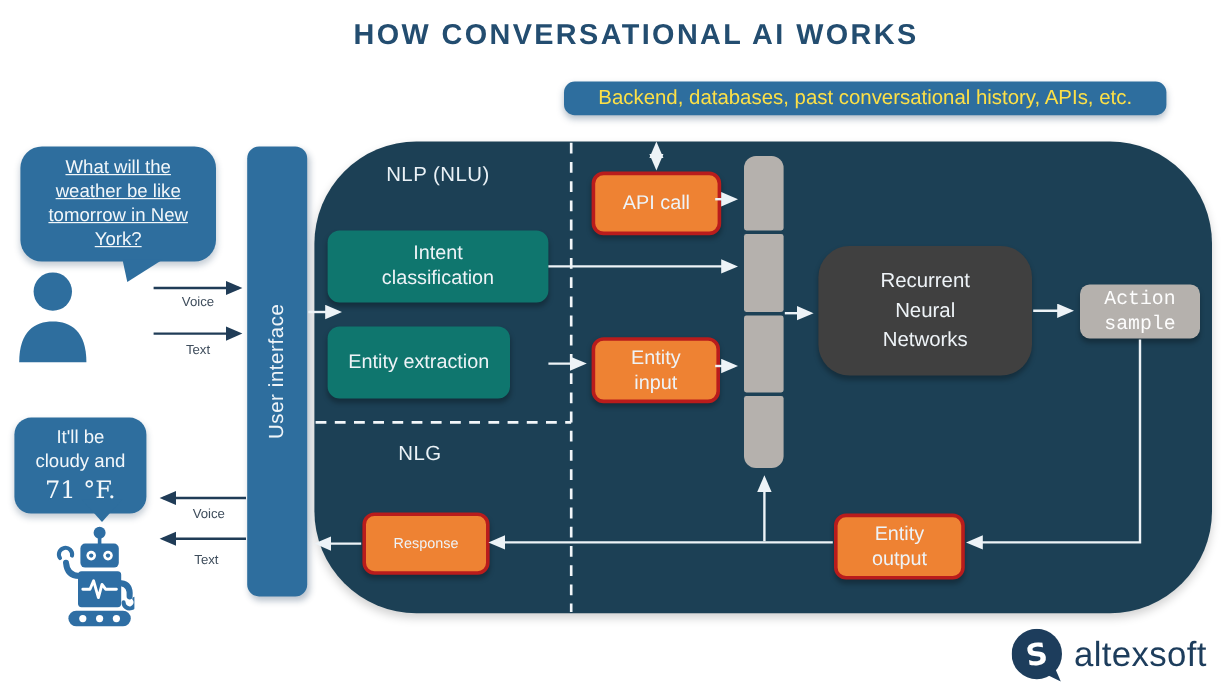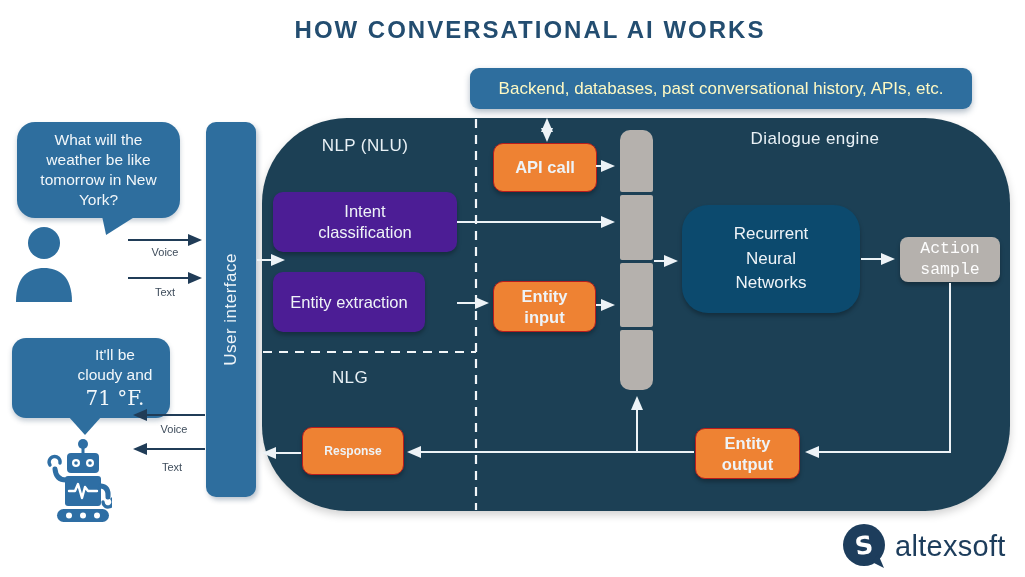--- a/index.html
+++ b/index.html
@@ -3,57 +3,57 @@
 <meta charset="utf-8">
 <style>
   html,body{margin:0;padding:0;background:#fff;}
   .stage{position:relative;width:1025px;height:577px;background:#ffffff;
          font-family:"Liberation Sans",sans-serif;overflow:hidden;}
   .abs{position:absolute;}
 
   .title{left:0;right:0;top:16px;text-align:center;font-size:24px;font-weight:600;
          letter-spacing:2px;color:#234d70;margin-left:35px;}
 
-  .backend-bar{left:470px;top:68px;width:502px;height:41px;background:#2e6e9e;
-         border-radius:9px;color:#fef9c3;font-size:17px;display:flex;align-items:center;
+  .backend-bar{left:470px;top:68px;width:502px;height:28px;background:#2e6e9e;
+         border-radius:9px;color:#fde047;font-size:17px;display:flex;align-items:center;
          justify-content:center;box-shadow:0 3px 6px rgba(29,61,92,.35);}
 
   .engine{left:262px;top:118px;width:748px;height:393px;background:#1c4055;
          border-radius:85px;box-shadow:0 4px 8px rgba(0,0,0,.18);}
 
   .ui-bar{left:206px;top:122px;width:50px;height:375px;background:#2e6e9e;border-radius:10px;
          display:flex;align-items:center;justify-content:center;box-shadow:2px 3px 5px rgba(29,61,92,.3);}
   .ui-bar span{writing-mode:vertical-rl;transform:rotate(180deg);color:#eef4f8;font-size:17px;letter-spacing:.5px;}
 
   .bubble{background:#2e6e9e;color:#f2f7fa;display:flex;flex-direction:column;align-items:center;
          justify-content:center;text-align:center;white-space:pre-line;line-height:1.3;
          box-shadow:0 3px 5px rgba(29,61,92,.25);}
-  .bubble-q{left:17px;top:122px;width:163px;height:96px;border-radius:18px;font-size:15.5px;}
-  .bubble-a{left:12px;top:338px;width:110px;height:80px;border-radius:14px;font-size:15.5px;padding-left:48px;}
+  .bubble-q{left:17px;top:122px;width:163px;height:96px;border-radius:18px;font-size:15.5px;text-decoration:underline;}
+  .bubble-a{left:12px;top:348px;width:110px;height:80px;border-radius:14px;font-size:15.5px;}
   .bubble-a .temp{font-family:"DejaVu Serif",serif;font-size:20px;}
   .tail{background:#2e6e9e;}
   .tail-q{left:102px;top:216px;width:34px;height:19px;clip-path:polygon(0 0,100% 0,12% 100%);}
   .tail-a{left:68px;top:416px;width:34px;height:19px;clip-path:polygon(0 0,100% 0,50% 100%);}
 
   .io-label{width:70px;text-align:center;font-size:11px;color:#3f4d5c;}
 
   .section-label{color:#e9f1f6;font-size:17px;text-align:center;letter-spacing:.4px;}
 
   .box{display:flex;align-items:center;justify-content:center;text-align:center;
        color:#eef3f7;white-space:pre-line;line-height:1.25;border-radius:10px;
        box-shadow:0 3px 4px rgba(0,0,0,.28);}
-  .blue{background:#4c1d95;}
-  .orange{background:#ee8233;border:1px solid #b91c1c;font-weight:bold;}
+  .blue{background:#0f766e;}
+  .orange{background:#ee8233;border:3px solid #b91c1c;}
   .intent{left:273px;top:192px;width:184px;height:60px;font-size:16.5px;}
   .extract{left:273px;top:272px;width:152px;height:60px;font-size:16.5px;}
   .api{left:493px;top:143px;width:102px;height:47px;font-size:16.5px;}
   .einput{left:493px;top:281px;width:101px;height:49px;font-size:16.5px;}
   .response{left:302px;top:427px;width:100px;height:46px;font-size:12px;}
   .eoutput{left:695px;top:428px;width:103px;height:49px;font-size:16.5px;}
-  .rnn{left:682px;top:205px;width:178px;height:108px;background:#0c4a6e;border-radius:26px;
+  .rnn{left:682px;top:205px;width:178px;height:108px;background:#404040;border-radius:26px;
        font-size:17px;line-height:1.45;}
   .action{left:900px;top:237px;width:100px;height:45px;background:#b5b1ad;border-radius:8px;
        font-size:16.5px;color:#fdfdfd;font-family:Liberation Mono, monospace;}
 
   .graybar{left:620px;top:130px;width:33px;height:260px;display:flex;flex-direction:column;gap:3px;}
   .graybar .seg{background:#b5b1ad;border-radius:2px;}
   .graybar .seg:first-child{border-radius:10px 10px 2px 2px;height:62px;}
   .graybar .seg:nth-child(2){height:65px;}
   .graybar .seg:nth-child(3){height:64px;}
   .graybar .seg:last-child{border-radius:2px 2px 10px 10px;flex:1;}
@@ -69,21 +69,20 @@
 <div class="stage">
 
   <div class="abs title">HOW CONVERSATIONAL AI WORKS</div>
 
   <div class="abs backend-bar">Backend, databases, past conversational history, APIs, etc.</div>
 
   <div class="abs engine"></div>
 
   <div class="abs section-label" style="left:300px;top:136px;width:130px;">NLP (NLU)</div>
   <div class="abs section-label" style="left:300px;top:368px;width:100px;">NLG</div>
-  <div class="abs section-label" style="left:740px;top:129px;width:150px;">Dialogue engine</div>
 
   <div class="abs ui-bar">
     <span>User interface</span>
   </div>
 
   <div class="abs bubble bubble-q">What will the
 weather be like
 tomorrow in New
 York?</div>
   <div class="abs tail tail-q"></div>

